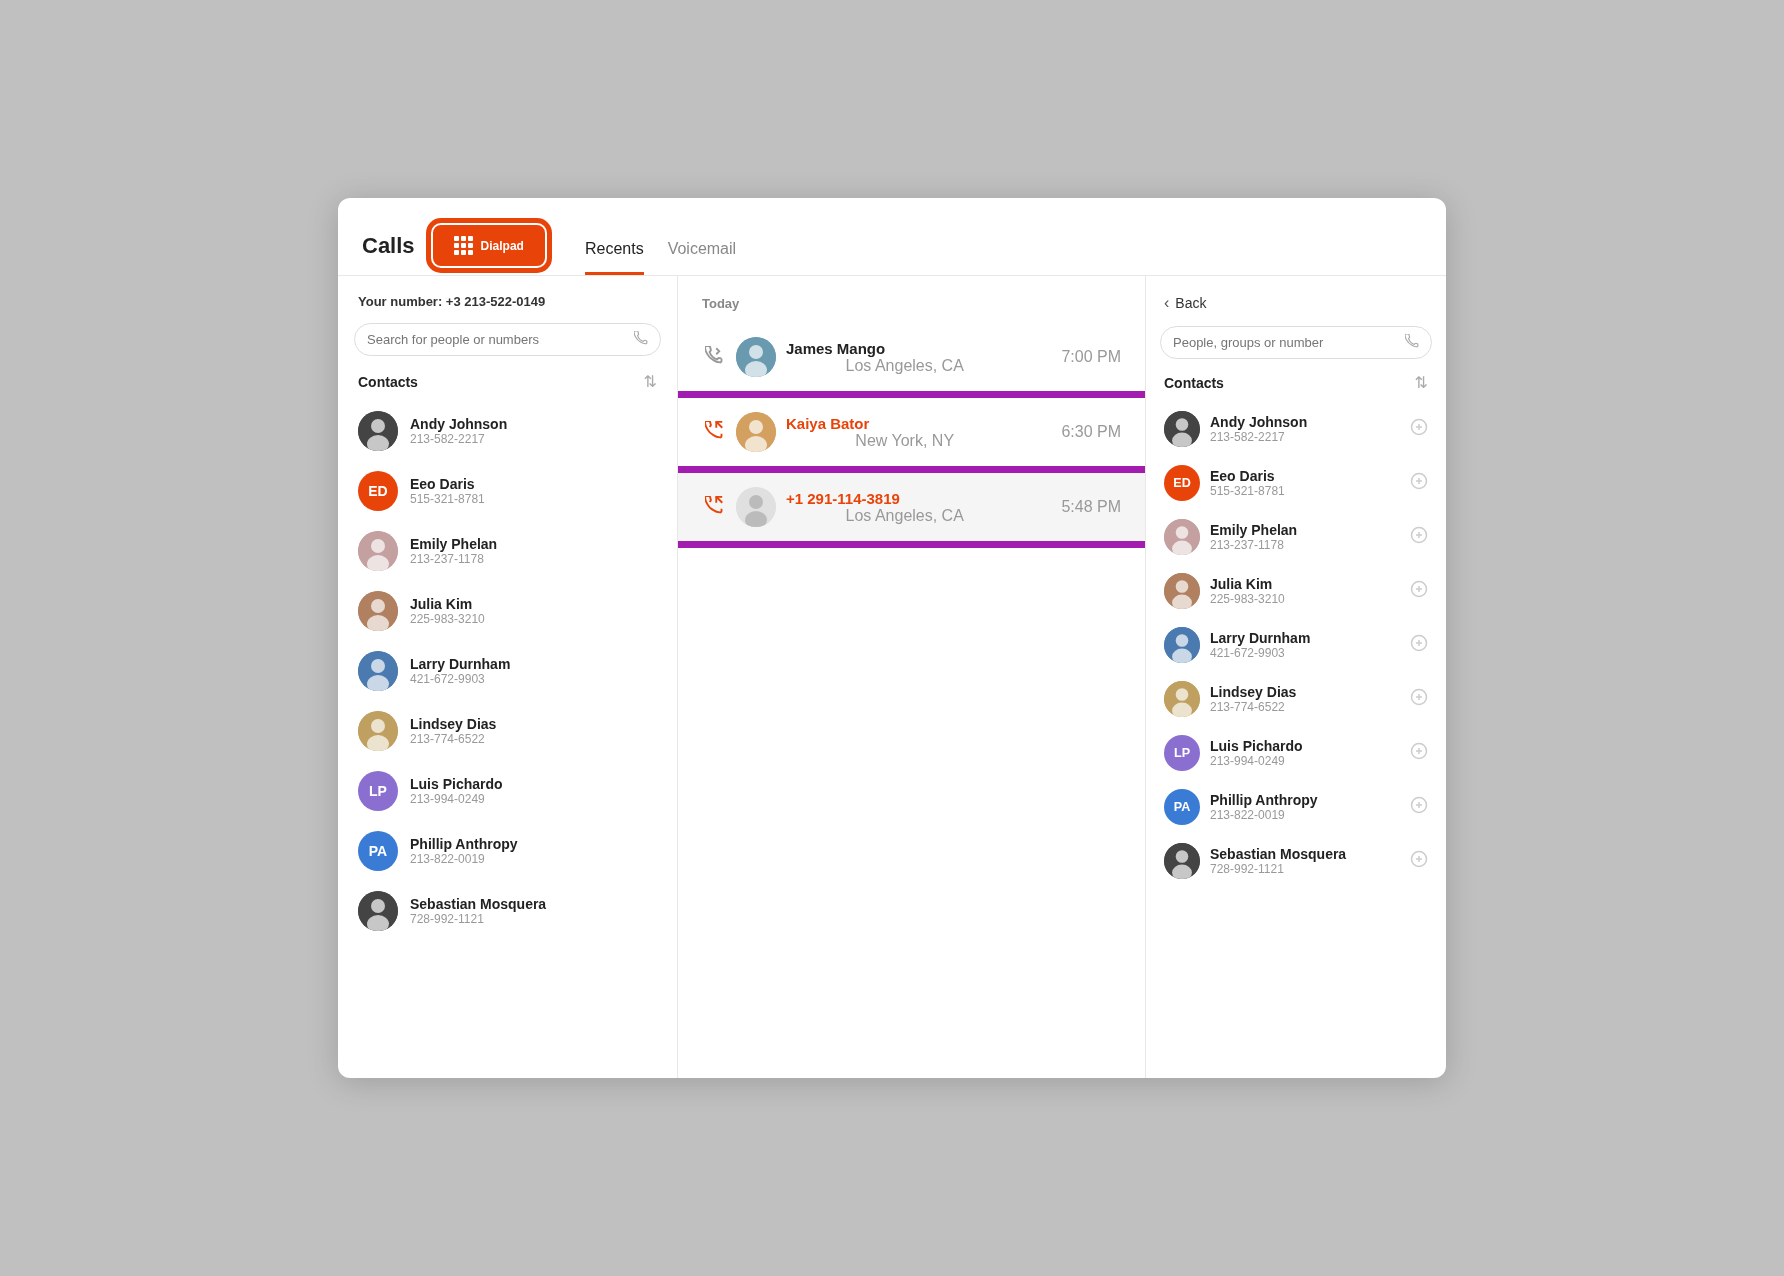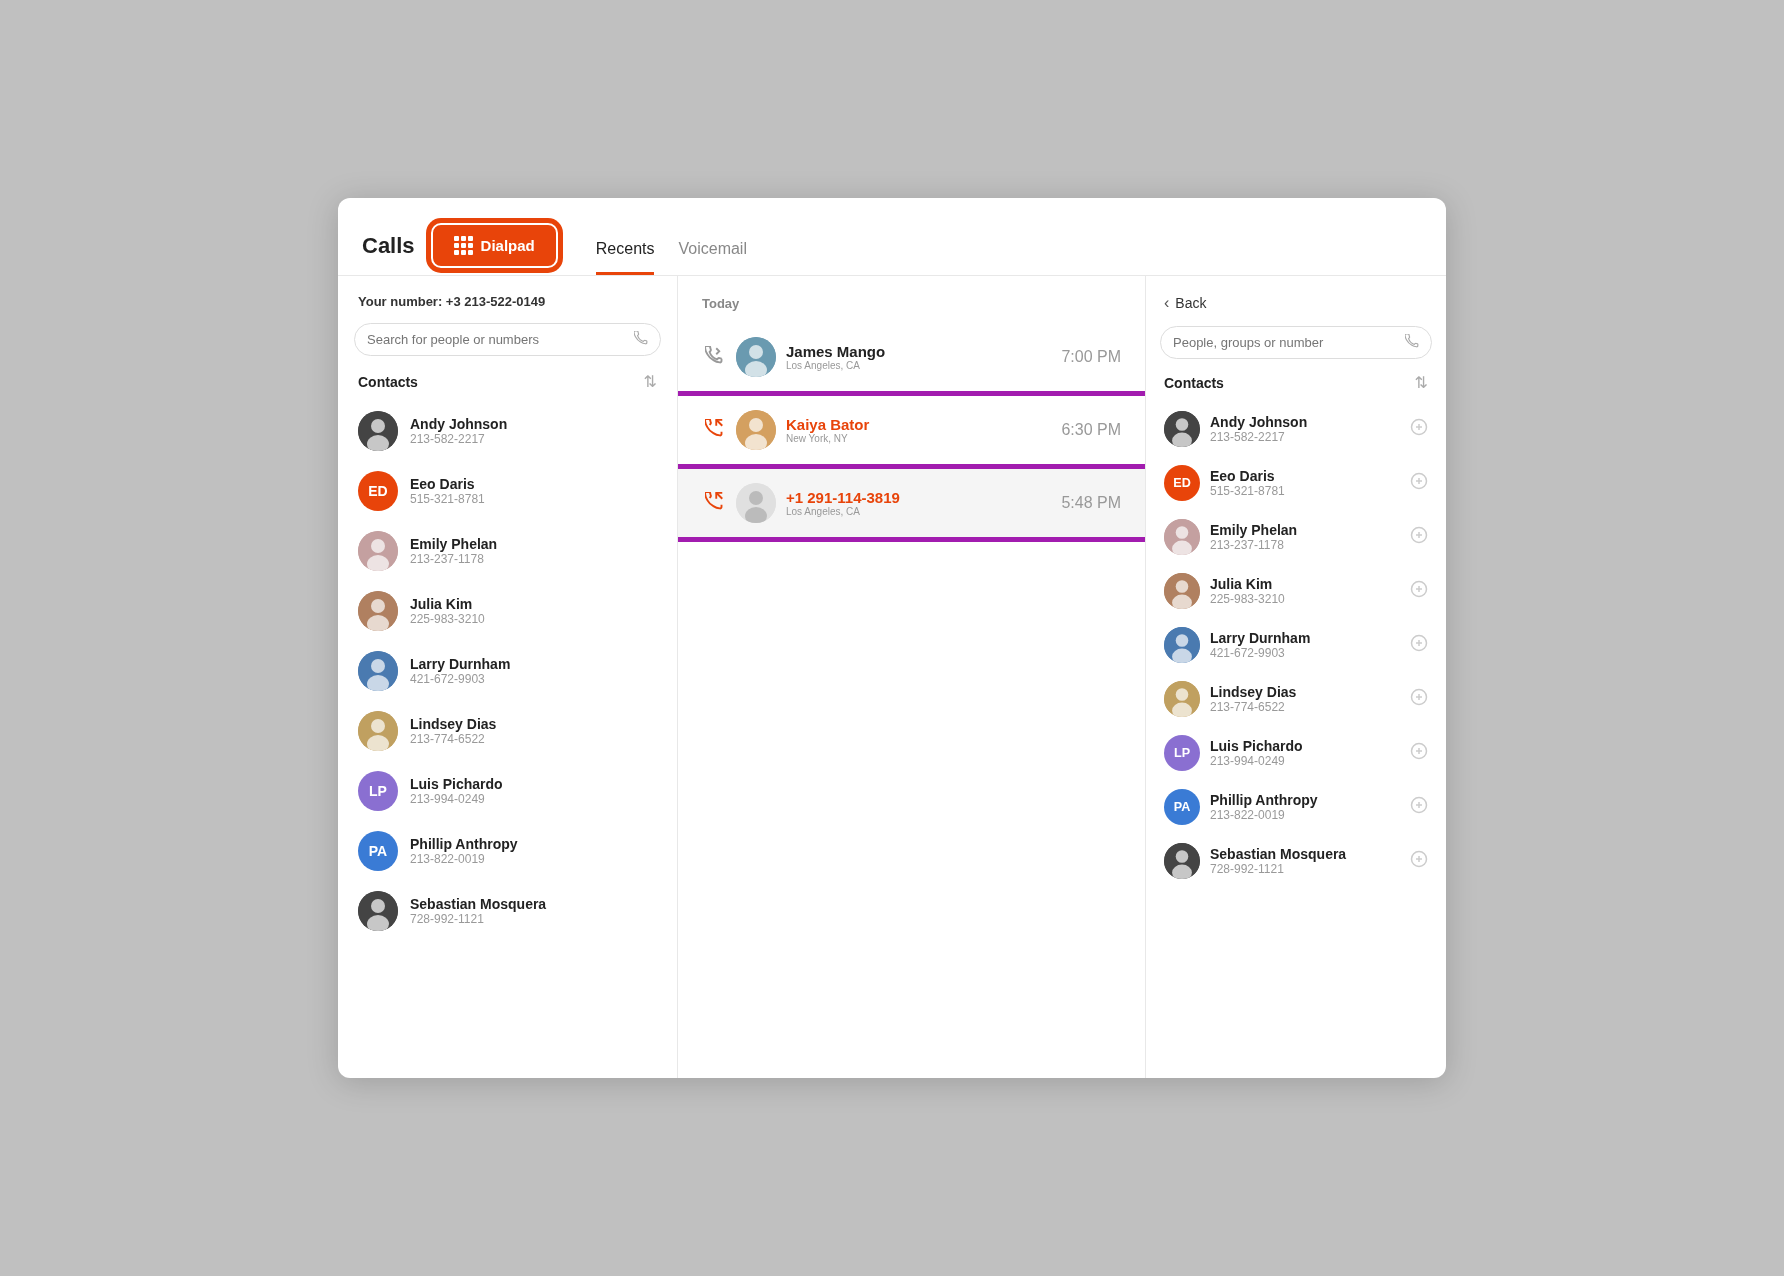--- a/index.html
+++ b/index.html
@@ -39,21 +39,21 @@
     }
     .dialpad-btn {
       display: flex;
       align-items: center;
       gap: 8px;
       background: #e8440a;
       color: #fff;
       border: 3px solid #e8440a;
       border-radius: 8px;
       padding: 8px 18px;
-      font-size: 15px;
+      font-size: 12px;
       font-weight: 700;
       cursor: pointer;
       outline: 3px solid #e8440a;
       outline-offset: 2px;
       box-shadow: 0 0 0 4px #fff, 0 0 0 7px #e8440a;
       margin-right: 32px;
     }
     .dialpad-btn .grid-icon {
       display: grid;
       grid-template-columns: repeat(3, 5px);
@@ -194,21 +194,21 @@
     .recent-list {
       flex: 1;
       overflow-y: auto;
     }
     .recent-item {
       display: flex;
       align-items: center;
       gap: 10px;
       padding: 14px 24px;
       cursor: pointer;
-      border-bottom: 5px solid #a21caf;
+      border-bottom: 7px solid #a21caf;
     }
     .recent-item:hover, .recent-item.selected {
       background: #f5f5f5;
     }
     .recent-item .call-icon {
       width: 24px;
       color: #aaa;
       font-size: 16px;
       text-align: center;
     }
@@ -220,22 +220,23 @@
     }
     .recent-info .rname {
       font-size: 15px;
       font-weight: 600;
       color: #222;
     }
     .recent-info .rname.missed {
       color: #e8440a;
     }
     .recent-info .rloc {
-      font-size: 10px;
+      font-size: 16px;
       color: #999;
+      text-align: center;
     }
     .recent-time {
       font-size: 16px;
       color: #999;
       margin-left: 28px;
     }
     
     .right-panel {
       width: 300px;
       display: flex;

